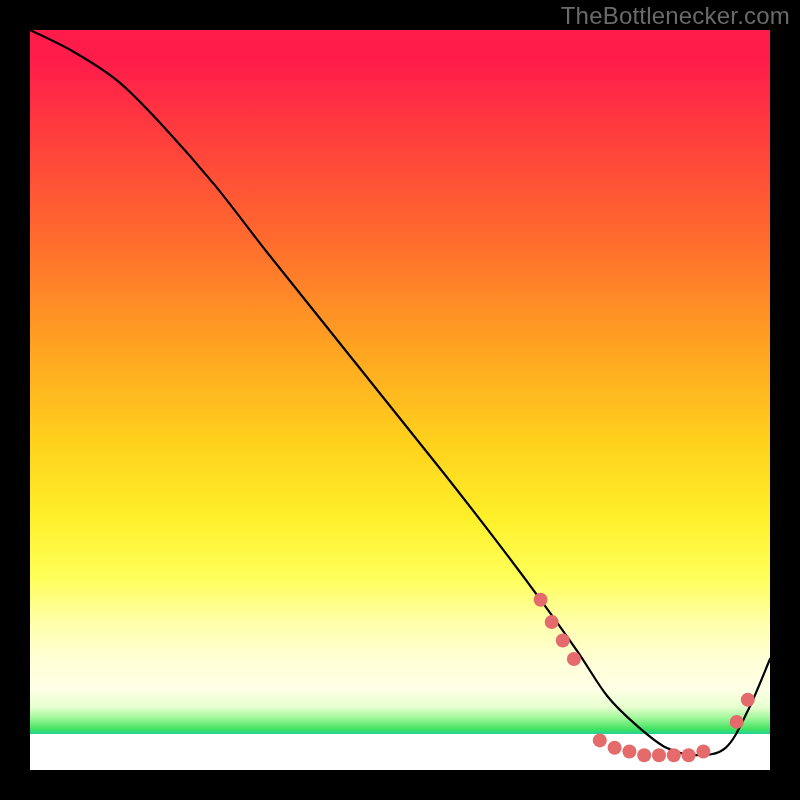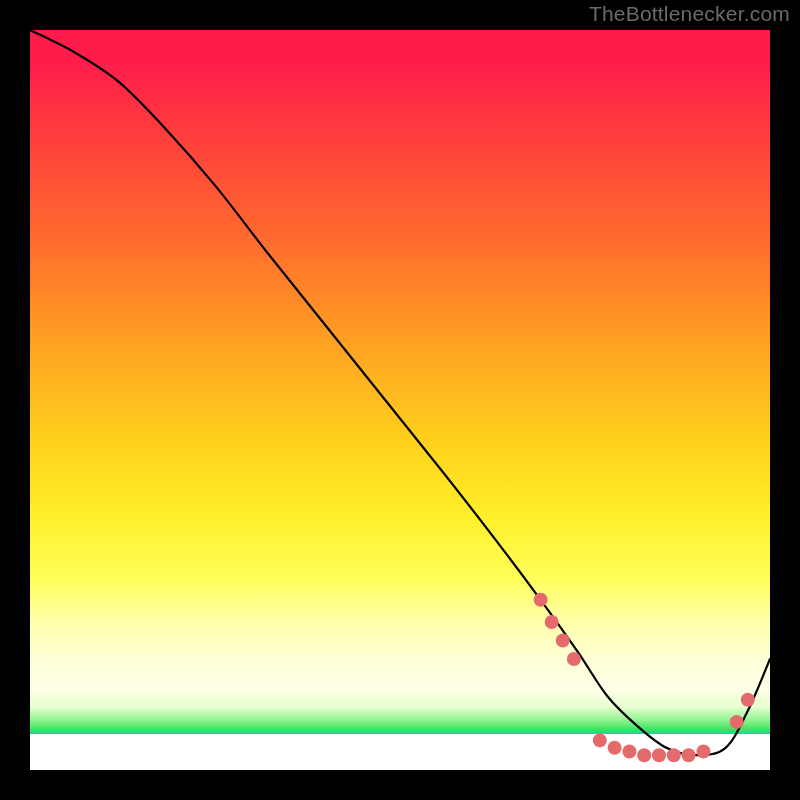--- a/index.html
+++ b/index.html
@@ -15,21 +15,21 @@
     position: relative;
     width: 800px;
     height: 800px;
     background: #000;
   }
   .attribution {
     position: absolute;
     top: 2px;
     right: 10px;
     color: #6a6a6a;
-    font-size: 21px;
+    font-size: 24px;
     letter-spacing: 0.2px;
   }
   .plot-area {
     position: absolute;
     left: 30px;
     top: 30px;
     width: 740px;
     height: 740px;
     
     background:

